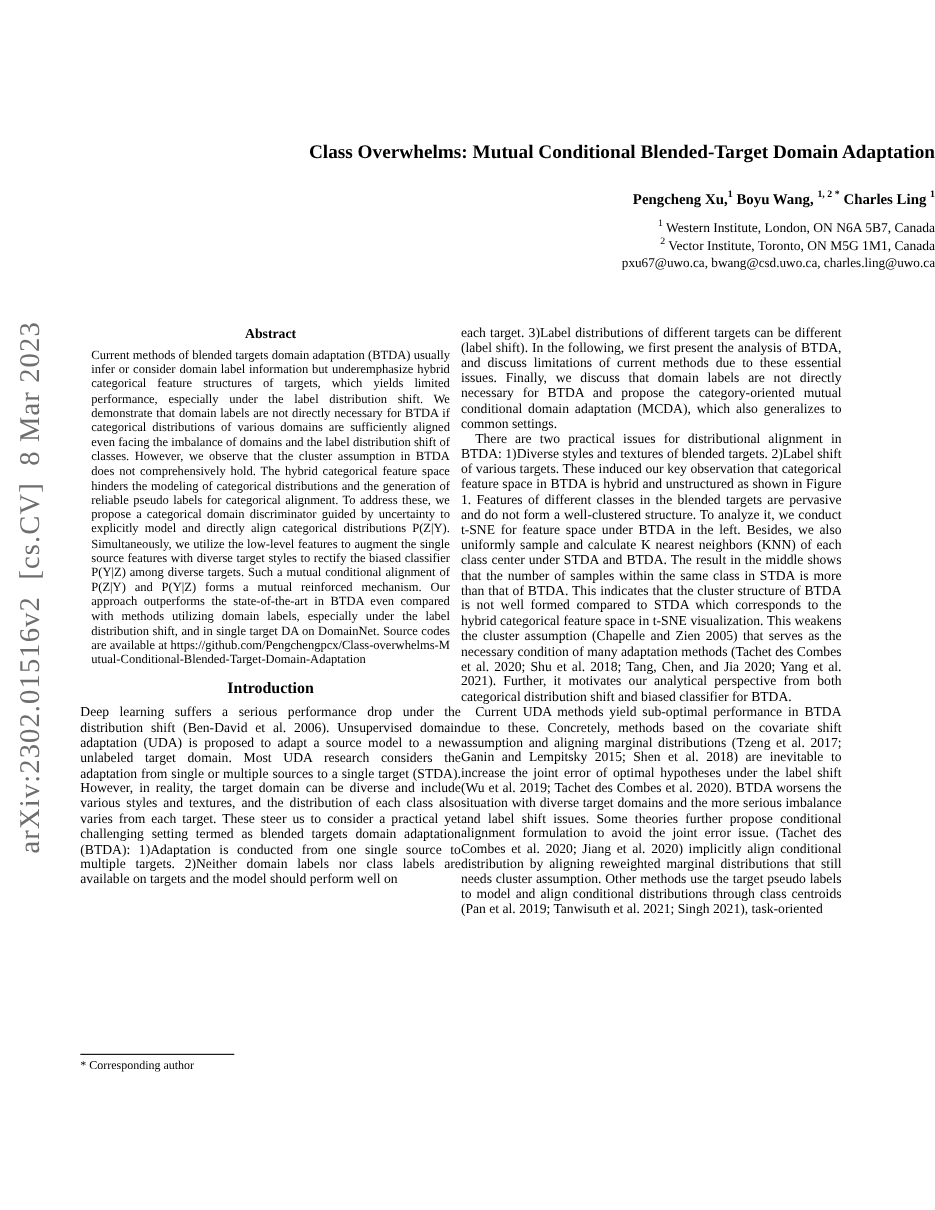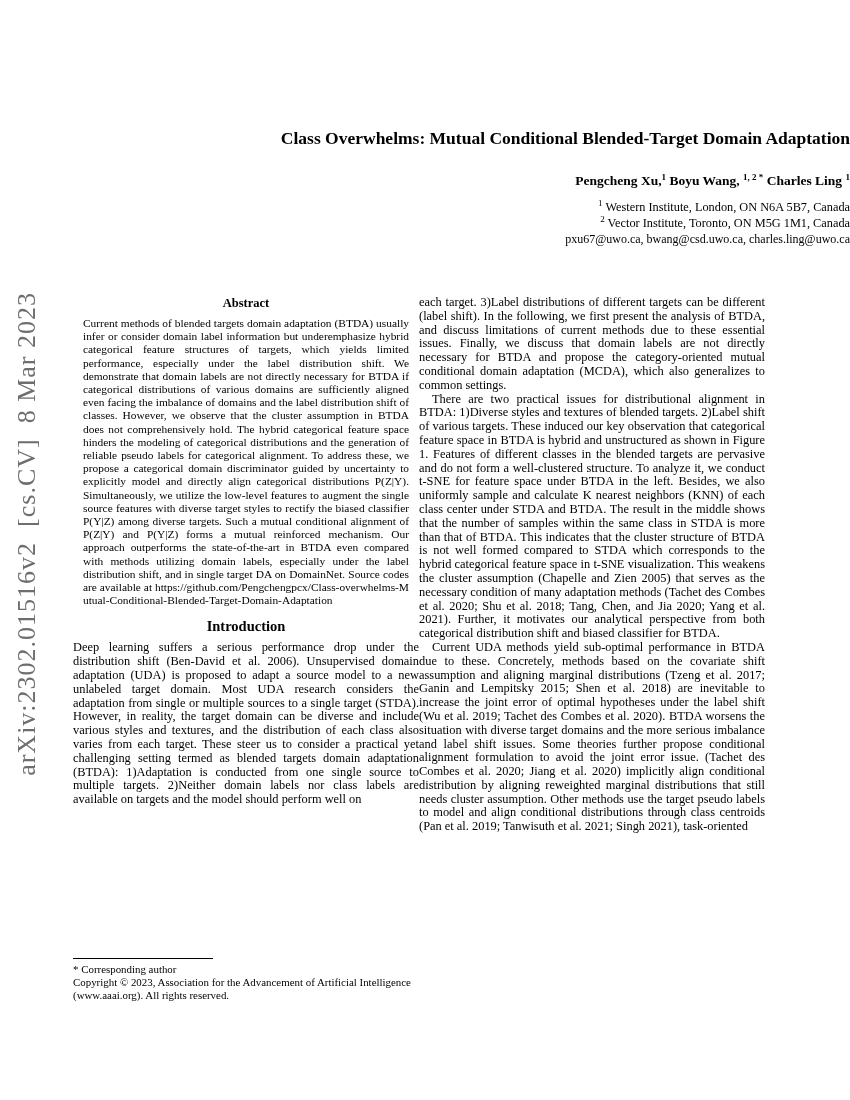--- a/index.html
+++ b/index.html
@@ -101,14 +101,13 @@
   <div class="col">
     <p class="body">each target. 3)Label distributions of different targets can be different (label shift). In the following, we first present the analysis of BTDA, and discuss limitations of current methods due to these essential issues. Finally, we discuss that domain labels are not directly necessary for BTDA and propose the category-oriented mutual conditional domain adaptation (MCDA), which also generalizes to common settings.</p>
     <p class="body indent">There are two practical issues for distributional alignment in BTDA: 1)Diverse styles and textures of blended targets. 2)Label shift of various targets. These induced our key observation that categorical feature space in BTDA is hybrid and unstructured as shown in Figure 1. Features of different classes in the blended targets are pervasive and do not form a well-clustered structure. To analyze it, we conduct t-SNE for feature space under BTDA in the left. Besides, we also uniformly sample and calculate K nearest neighbors (KNN) of each class center under STDA and BTDA. The result in the middle shows that the number of samples within the same class in STDA is more than that of BTDA. This indicates that the cluster structure of BTDA is not well formed compared to STDA which corresponds to the hybrid categorical feature space in t-SNE visualization. This weakens the cluster assumption (Chapelle and Zien 2005) that serves as the necessary condition of many adaptation methods (Tachet des Combes et al. 2020; Shu et al. 2018; Tang, Chen, and Jia 2020; Yang et al. 2021). Further, it motivates our analytical perspective from both categorical distribution shift and biased classifier for BTDA.</p>
     <p class="body indent">Current UDA methods yield sub-optimal performance in BTDA due to these. Concretely, methods based on the covariate shift assumption and aligning marginal distributions (Tzeng et al. 2017; Ganin and Lempitsky 2015; Shen et al. 2018) are inevitable to increase the joint error of optimal hypotheses under the label shift (Wu et al. 2019; Tachet des Combes et al. 2020). BTDA worsens the situation with diverse target domains and the more serious imbalance and label shift issues. Some theories further propose conditional alignment formulation to avoid the joint error issue. (Tachet des Combes et al. 2020; Jiang et al. 2020) implicitly align conditional distribution by aligning reweighted marginal distributions that still needs cluster assumption. Other methods use the target pseudo labels to model and align conditional distributions through class centroids (Pan et al. 2019; Tanwisuth et al. 2021; Singh 2021), task-oriented</p>
   </div>
 </div>
 
 <div class="footnote">
   <div class="footnote-rule"></div>
   <div>* Corresponding author</div>
-  <div>Copyright © 2023, Association for the Advancement of Artificial Intelligence (www.aaai.org). All rights reserved.</div>
 </div>
 
 </body></html>

